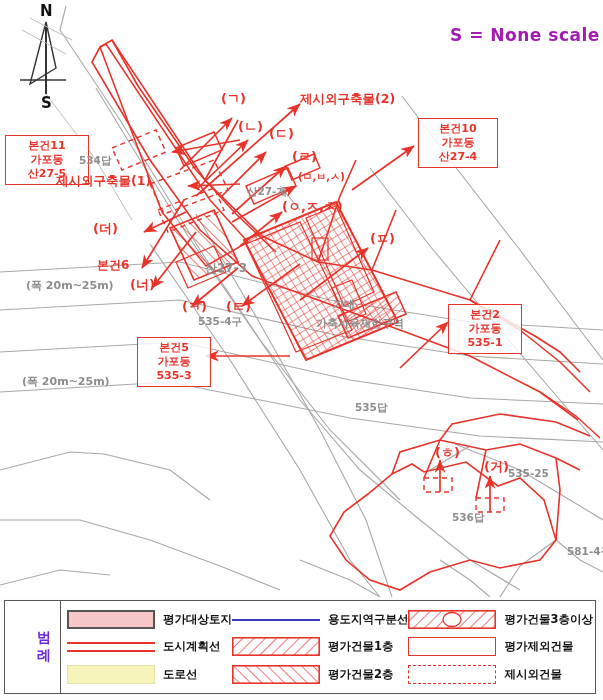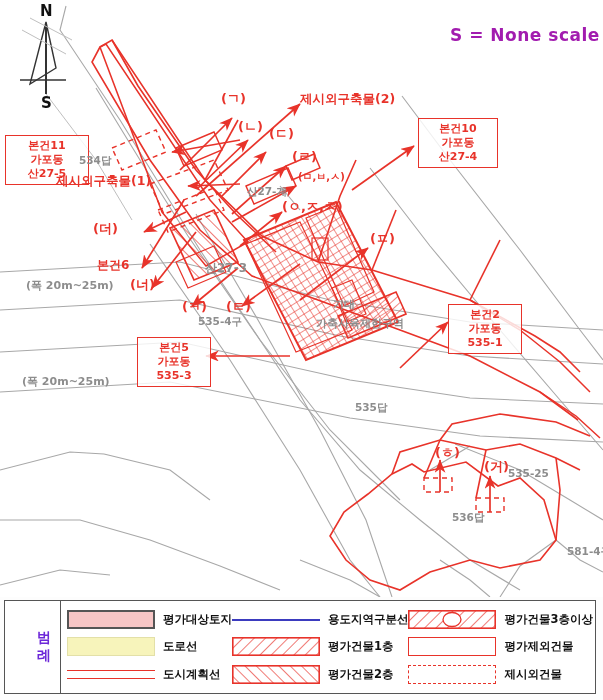--- a/index.html
+++ b/index.html
@@ -316,26 +316,26 @@
   <div id="legend">
     <div id="legend-title">범 례</div>
     <div id="legend-cols">
 
       <div class="lgcol">
         <div class="lgrow">
           <div class="sw sw-land"></div>
           <div class="lgtxt">평가대상토지</div>
         </div>
         <div class="lgrow">
+          <div class="sw sw-line2"></div>
+          <div class="lgtxt">도시계획선</div>
+        </div>
+        <div class="lgrow">
           <div class="sw sw-road"></div>
           <div class="lgtxt">도로선</div>
-        </div>
-        <div class="lgrow">
-          <div class="sw sw-line2"></div>
-          <div class="lgtxt">도시계획선</div>
         </div>
       </div>
 
       <div class="lgcol">
         <div class="lgrow">
           <div class="sw sw-blueline"></div>
           <div class="lgtxt">용도지역구분선</div>
         </div>
         <div class="lgrow">
           <div class="sw">

